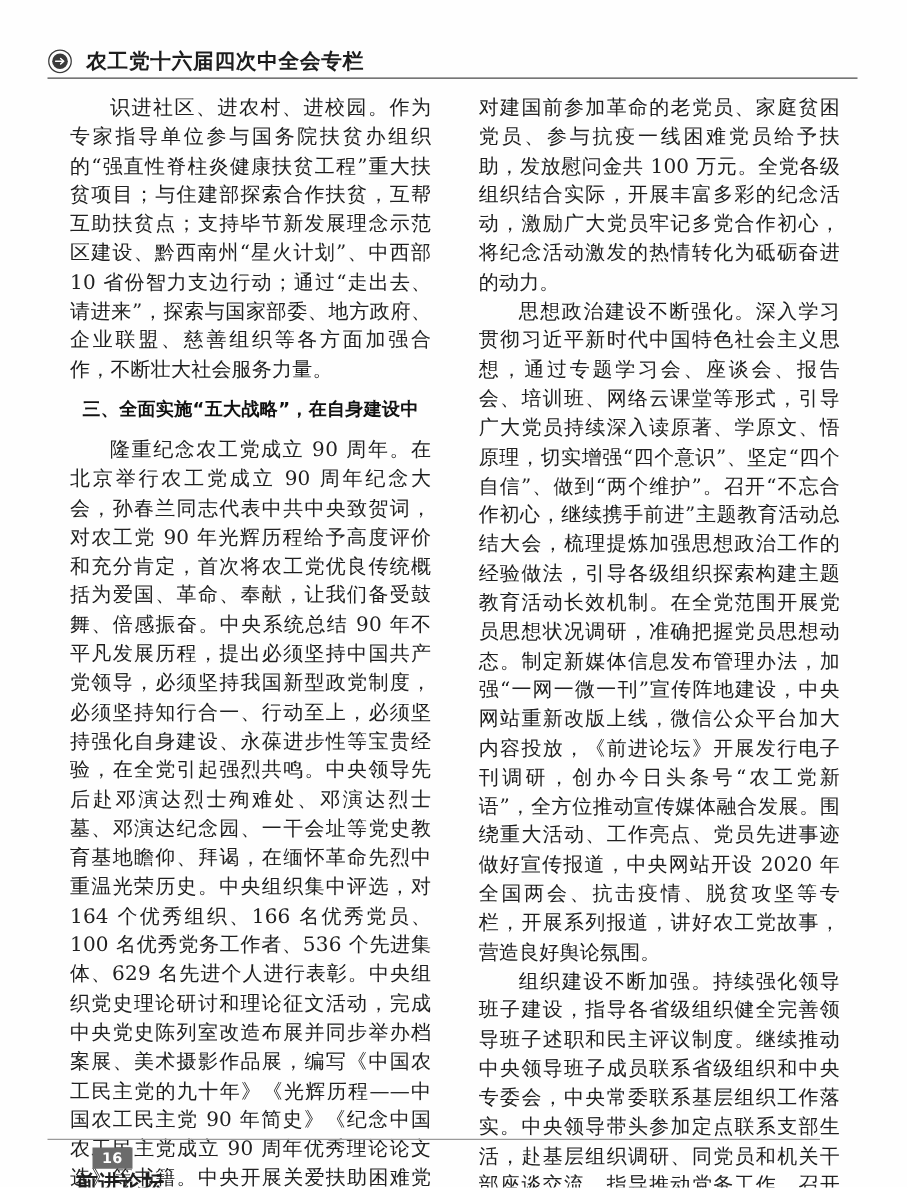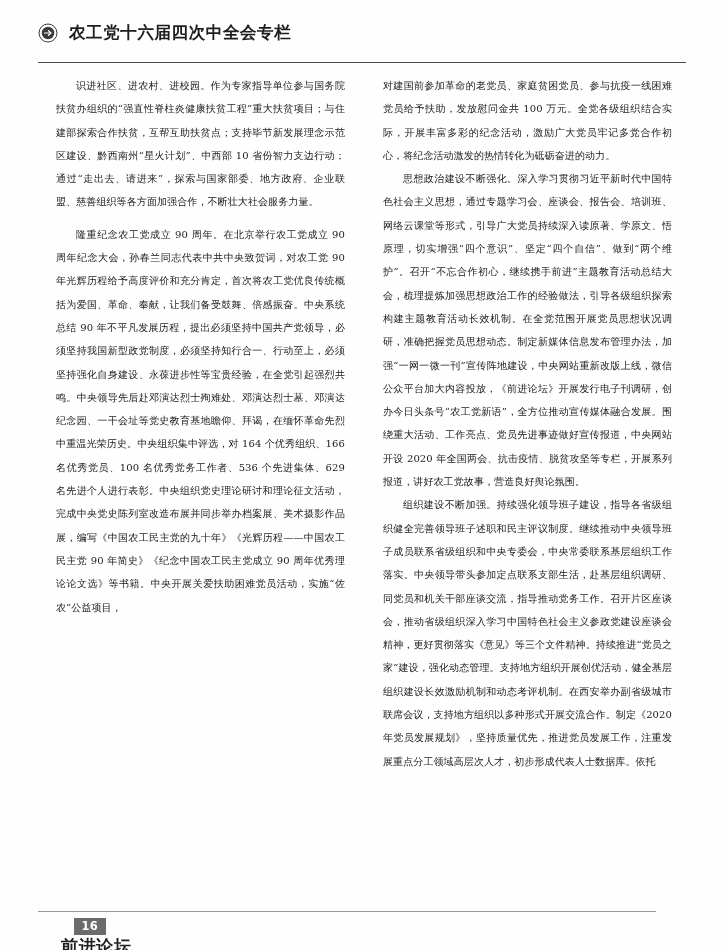--- a/index.html
+++ b/index.html
@@ -19,21 +19,21 @@
     width: 726px;
     height: 950px;
     box-sizing: border-box;
     background: #fefefe;
   }
 
   
   .header {
     position: absolute;
     left: 38px;
-    top: 16px;
+    top: 32px;
     width: 650px;
     height: 34px;
     display: flex;
     align-items: center;
   }
   .header-icon {
     width: 20px;
     height: 20px;
     flex: 0 0 20px;
     margin-right: 11px;
@@ -66,21 +66,21 @@
     height: 810px;
     display: flex;
     justify-content: space-between;
   }
   .col {
     width: 289px;
     flex: 0 0 289px;
   }
   .col p {
     margin: 0;
-    font-size: 10px;
+    font-size: 16px;
     line-height: 23.3px;
     text-align: justify;
     text-justify: inter-ideograph;
     letter-spacing: 0.01em;
     color: #202020;
     font-family: "DejaVu Serif", "Liberation Serif", serif;
   }
   .col p.indent {
     text-indent: 2em;
   }
@@ -167,20 +167,21 @@
     <div class="header-title">农工党十六届四次中全会专栏</div>
   </div>
   <div class="header-rule"></div>
 
   <div class="columns">
 
     <div class="col">
       <p class="indent"><span>识进社区、进农村、进校园。作为专家指导单位参与国务院扶贫办组织的“强直性脊柱炎健康扶贫工程”重大扶贫项目；与住建部探索合作扶贫，互帮互助扶贫点；支持毕节新发展理念示范区建设、黔西南州“星火计划”、中西部 10 省份智力支边行动；通过“走出去、请进来”，探索与国家部委、地方政府、企业联盟、慈善组织等各方面加强合作，不断壮大社会服务力量。</span></p>
 
       <div class="section-heading">
+        <span class="l1">三、全面实施“五大战略”，在自身建设中</span>
       </div>
 
 
       <p class="indent"><span class="lead">隆重纪念农工党成立 90 周年。</span><span>在北京举行农工党成立 90 周年纪念大会，孙春兰同志代表中共中央致贺词，对农工党 90 年光辉历程给予高度评价和充分肯定，首次将农工党优良传统概括为爱国、革命、奉献，让我们备受鼓舞、倍感振奋。中央系统总结 90 年不平凡发展历程，提出必须坚持中国共产党领导，必须坚持我国新型政党制度，必须坚持知行合一、行动至上，必须坚持强化自身建设、永葆进步性等宝贵经验，在全党引起强烈共鸣。中央领导先后赴邓演达烈士殉难处、邓演达烈士墓、邓演达纪念园、一干会址等党史教育基地瞻仰、拜谒，在缅怀革命先烈中重温光荣历史。中央组织集中评选，对 164 个优秀组织、166 名优秀党员、100 名优秀党务工作者、536 个先进集体、629 名先进个人进行表彰。中央组织党史理论研讨和理论征文活动，完成中央党史陈列室改造布展并同步举办档案展、美术摄影作品展，编写《中国农工民主党的九十年》《光辉历程——中国农工民主党 90 年简史》《纪念中国农工民主党成立 90 周年优秀理论论文选》等书籍。中央开展关爱扶助困难党员活动，实施“佐农”公益项目，</span></p>
     </div>
 
     <div class="col">
       <p><span>对建国前参加革命的老党员、家庭贫困党员、参与抗疫一线困难党员给予扶助，发放慰问金共 100 万元。全党各级组织结合实际，开展丰富多彩的纪念活动，激励广大党员牢记多党合作初心，将纪念活动激发的热情转化为砥砺奋进的动力。</span></p>
 
       <p class="indent"><span class="lead">思想政治建设不断强化。</span><span>深入学习贯彻习近平新时代中国特色社会主义思想，通过专题学习会、座谈会、报告会、培训班、网络云课堂等形式，引导广大党员持续深入读原著、学原文、悟原理，切实增强“四个意识”、坚定“四个自信”、做到“两个维护”。召开“不忘合作初心，继续携手前进”主题教育活动总结大会，梳理提炼加强思想政治工作的经验做法，引导各级组织探索构建主题教育活动长效机制。在全党范围开展党员思想状况调研，准确把握党员思想动态。制定新媒体信息发布管理办法，加强“一网一微一刊”宣传阵地建设，中央网站重新改版上线，微信公众平台加大内容投放，《前进论坛》开展发行电子刊调研，创办今日头条号“农工党新语”，全方位推动宣传媒体融合发展。围绕重大活动、工作亮点、党员先进事迹做好宣传报道，中央网站开设 2020 年全国两会、抗击疫情、脱贫攻坚等专栏，开展系列报道，讲好农工党故事，营造良好舆论氛围。</span></p>

